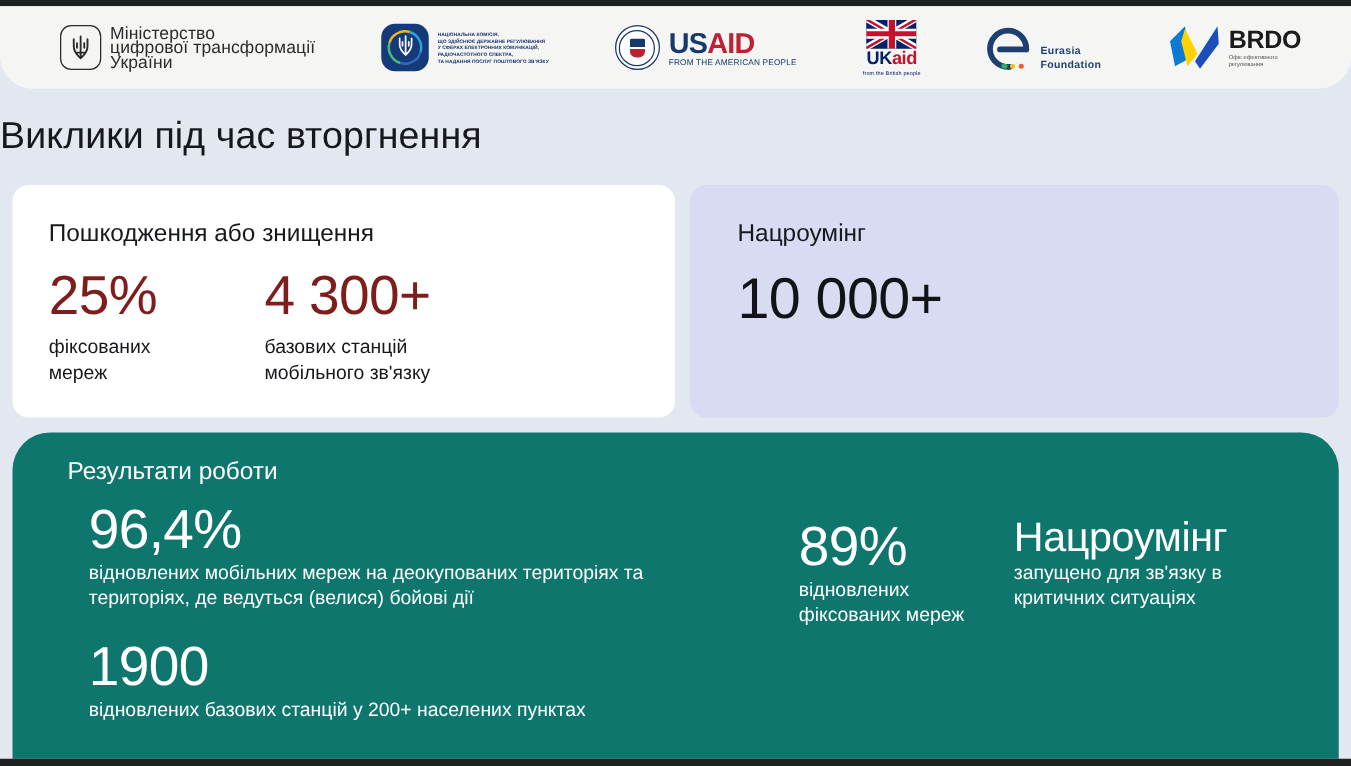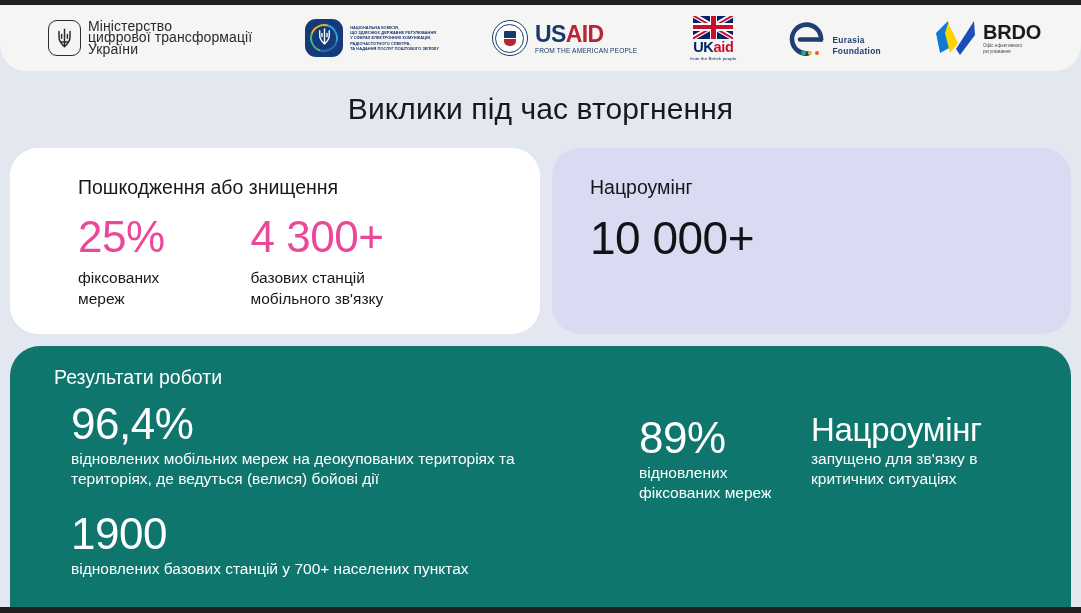--- a/index.html
+++ b/index.html
@@ -239,41 +239,40 @@
     line-height: 6px;
     white-space: pre-line;
   }
 
   
   .page-title {
     position: absolute;
     top: 92px;
     left: 0;
     width: 1081px;
-    text-align: center;
     font-size: 30px;
     color: #16181c;
     font-weight: 400;
     letter-spacing: .1px;
   }
 
   
   .cards-row {
     position: absolute;
     top: 148px;
     left: 10px;
     width: 1061px;
     height: 186px;
     display: flex;
     gap: 12px;
   }
   .card {
-    border-radius: 28px;
+    border-radius: 13px;
     box-sizing: border-box;
-    padding: 28px 38px 0 68px;
+    padding: 28px 38px 0 29px;
   }
   .card-white {
     width: 530px;
     background: #ffffff;
   }
   .card-lavender {
     flex: 1;
     background: #d8dbf2;
     padding-left: 38px;
   }
@@ -283,21 +282,21 @@
     font-weight: 400;
     margin-bottom: 14px;
   }
   .stat-cols {
     display: flex;
     gap: 86px;
   }
   .stat-num-slate {
     font-size: 44px;
     line-height: 48px;
-    color: #ec4899;
+    color: #7f1d1d;
     font-weight: 400;
     letter-spacing: -.5px;
     white-space: nowrap;
   }
   .stat-label {
     font-size: 15.5px;
     line-height: 21px;
     color: #16181c;
     margin-top: 6px;
     white-space: pre-line;
@@ -497,21 +496,21 @@
   <div class="results-body">
 
     <div class="results-left">
       <div>
         <div class="res-num">96,4%</div>
         <div class="res-text">відновлених мобільних мереж на деокупованих територіях та
 територіях, де ведуться (велися) бойові дії</div>
       </div>
       <div class="res-block-2">
         <div class="res-num">1900</div>
-        <div class="res-text">відновлених базових станцій у 700+ населених пунктах</div>
+        <div class="res-text">відновлених базових станцій у 200+ населених пунктах</div>
       </div>
     </div>
 
     <div class="results-mid">
       <div class="res-num">89%</div>
       <div class="res-text">відновлених
 фіксованих мереж</div>
     </div>
 
     <div class="results-right">

